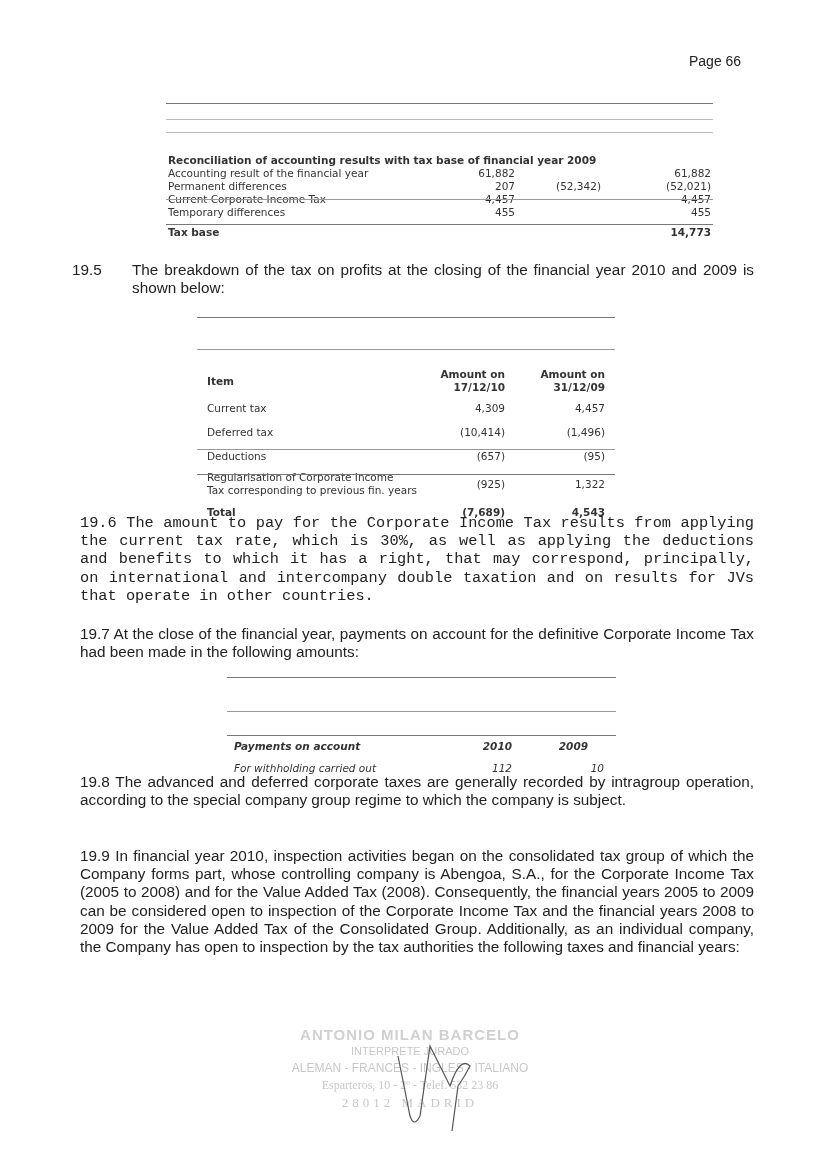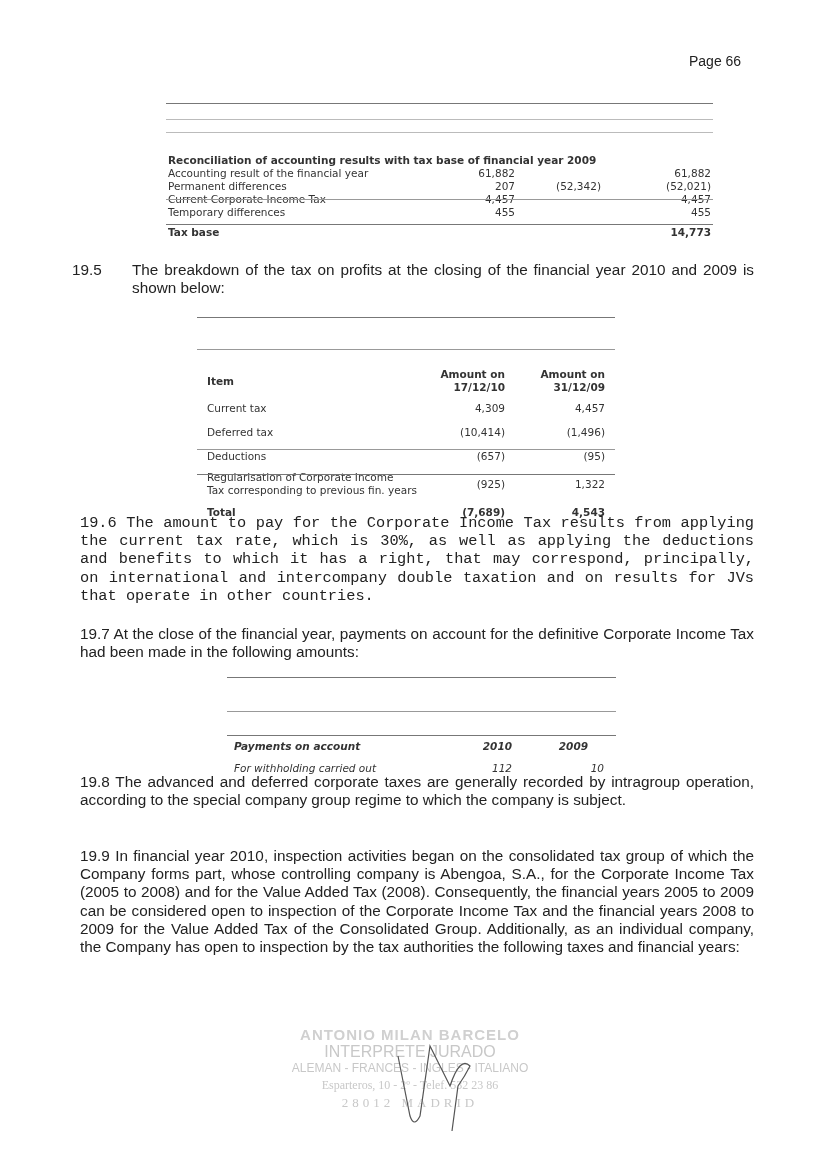--- a/index.html
+++ b/index.html
@@ -150,20 +150,20 @@
   </table>
 <div class="hr" style="left:227px; top:711px; width:389px; border-color:#999;"></div>
 <div class="hr" style="left:227px; top:735px; width:389px;"></div>
 
 <div class="para" style="left:80px; top:773px; width:674px;">19.8 The advanced and deferred corporate taxes are generally recorded by intragroup operation, according to the special company group regime to which the company is subject.</div>
 
 <div class="para" style="left:80px; top:847px; width:674px;">19.9 In financial year 2010, inspection activities began on the consolidated tax group of which the Company forms part, whose controlling company is Abengoa, S.A., for the Corporate Income Tax (2005 to 2008) and for the Value Added Tax (2008). Consequently, the financial years 2005 to 2009 can be considered open to inspection of the Corporate Income Tax and the financial years 2008 to 2009 for the Value Added Tax of the Consolidated Group. Additionally, as an individual company, the Company has open to inspection by the tax authorities the following taxes and financial years:</div>
 
 <div class="stamp">
   <div style="font-size:15px; letter-spacing:1px; font-weight:bold; color:#d0d0d0;">ANTONIO MILAN BARCELO</div>
-  <div style="font-size:16px;">INTERPRETE JURADO</div>
+  <div style="font-size:11px;">INTERPRETE JURADO</div>
   <div style="font-size:12px;">ALEMAN - FRANCES - INGLES - ITALIANO</div>
   <div style="font-size:12px; font-family:'Liberation Serif', serif;">Esparteros, 10 - 2º - Telef. 532 23 86</div>
   <div style="font-size:13px; letter-spacing:4px; font-family:'Liberation Serif', serif;">28012  MADRID</div>
   <svg width="120" height="110" style="position:absolute; left:100px; top:10px;" viewBox="0 0 120 110">
     <path d="M8 20 L20 80 Q24 92 30 80 L40 10 Q55 40 60 50 Q70 20 80 30 Q75 40 68 50 L62 95" fill="none" stroke="#555" stroke-width="1.2"></path>
   </svg>
 </div>
 
 </body></html>

